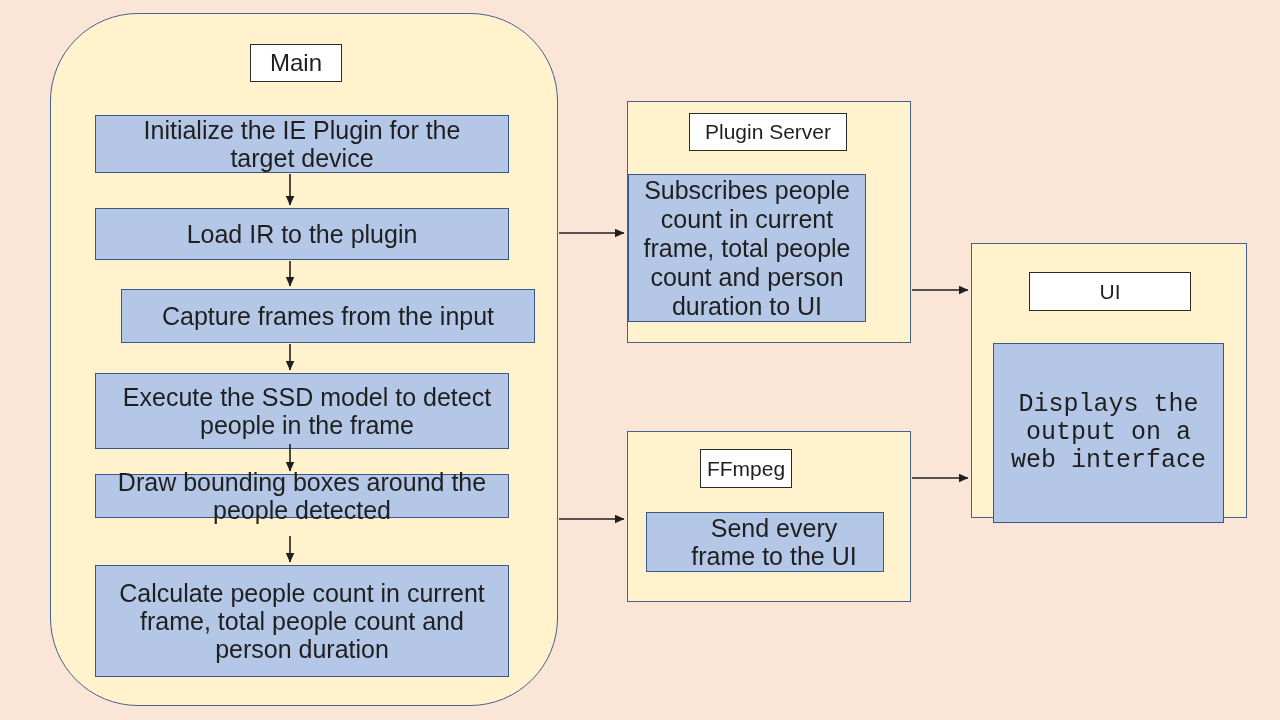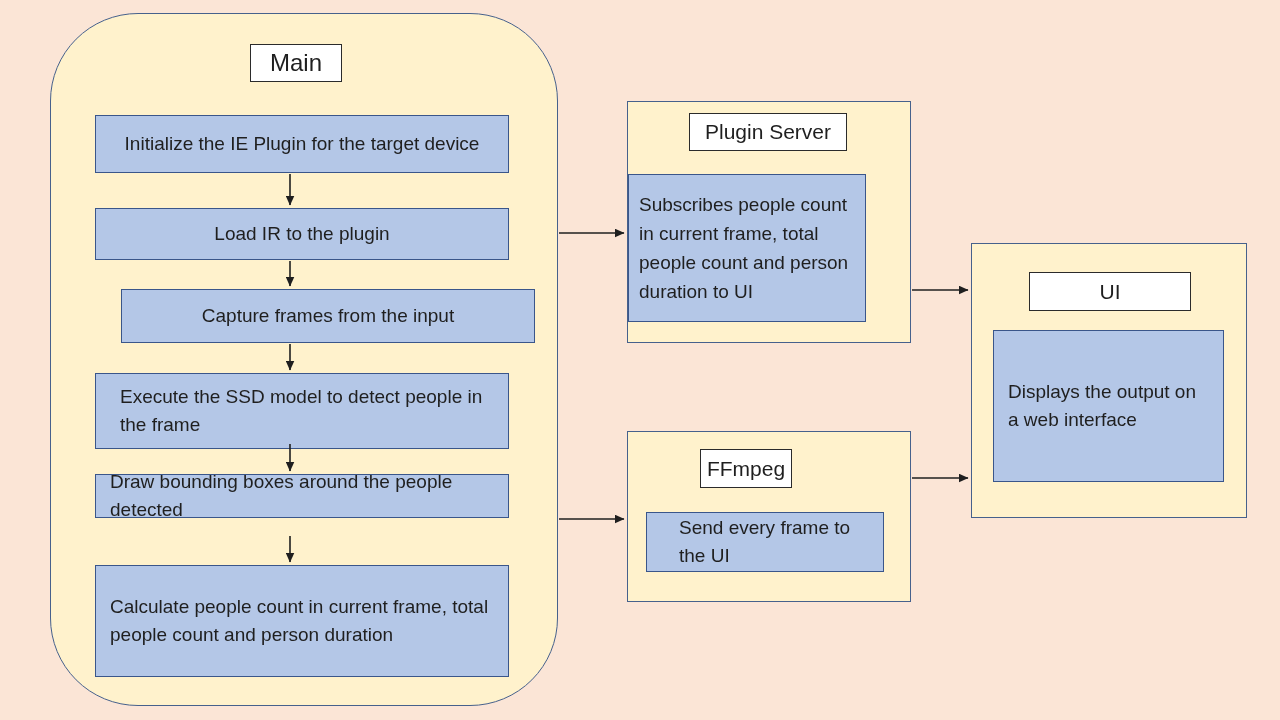--- a/index.html
+++ b/index.html
@@ -42,21 +42,22 @@
     text-align: center;
   }
   .label-box.big { font-size: 24px; }
   .blue-box {
     position: absolute;
     background: var(--box);
     border: 1.4px solid var(--box-border);
     display: flex;
     align-items: center;
     justify-content: center;
-    font-size: 19px;
+    text-align: center;
+    font-size: 25px;
     line-height: 28px;
     padding: 2px 14px;
   }
   .blue-box.tall { line-height: 29px; padding: 2px 10px; }
   
   .step { left: 95px; width: 414px; }
   .step0 { top: 115px; height: 58px; }
   .step1 { top: 208px; height: 52px; }
   .step2 { top: 289px; height: 54px; margin-left: 26px; }
   .step3 { top: 373px; height: 76px; padding-left: 24px; }
@@ -96,21 +97,21 @@
   <div class="panel" style="left:627px; top:431px; width:284px; height:171px;"></div>
   <div class="label-box" style="left:700px; top:449px; width:92px; height:39px;">
     <span>FFmpeg</span>
   </div>
   <div class="blue-box" style="left:646px; top:512px; width:238px; height:60px;padding-left:32px;">Send every frame to the UI</div>
 
   <div class="panel" style="left:971px; top:243px; width:276px; height:275px;"></div>
   <div class="label-box" style="left:1029px; top:272px; width:162px; height:39px;">
     <span>UI</span>
   </div>
-  <div class="blue-box" style="left:993px; top:330px; width:231px; height:152px;">Displays the output on a web interface</div>
+  <div class="blue-box" style="left:993px; top:343px; width:231px; height:180px;font-family:Liberation Mono, monospace;">Displays the output on a web interface</div>
 
   <svg class="arrow-layer" width="1280" height="720" viewBox="0 0 1280 720">
     <defs>
       <marker id="ah" markerUnits="userSpaceOnUse" markerWidth="11" markerHeight="9" refX="9.5" refY="4.5" orient="auto">
         <path d="M0,0 L10,4.5 L0,9 z" fill="#1f1f1f"></path>
       </marker>
     </defs>
     <line x1="290" y1="174" x2="290" y2="205" stroke="#1f1f1f" stroke-width="1.6" marker-end="url(#ah)"></line>
     <line x1="290" y1="261" x2="290" y2="286" stroke="#1f1f1f" stroke-width="1.6" marker-end="url(#ah)"></line>
     <line x1="290" y1="344" x2="290" y2="370" stroke="#1f1f1f" stroke-width="1.6" marker-end="url(#ah)"></line>

